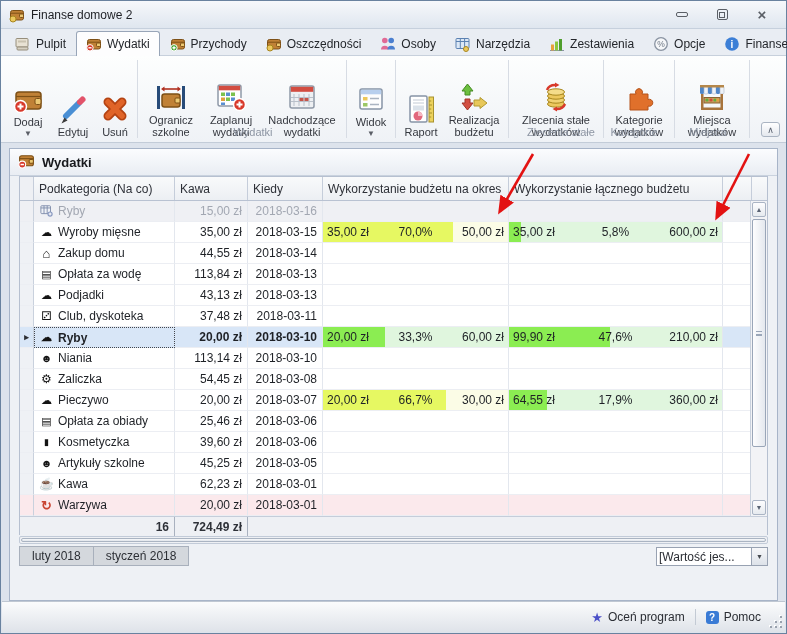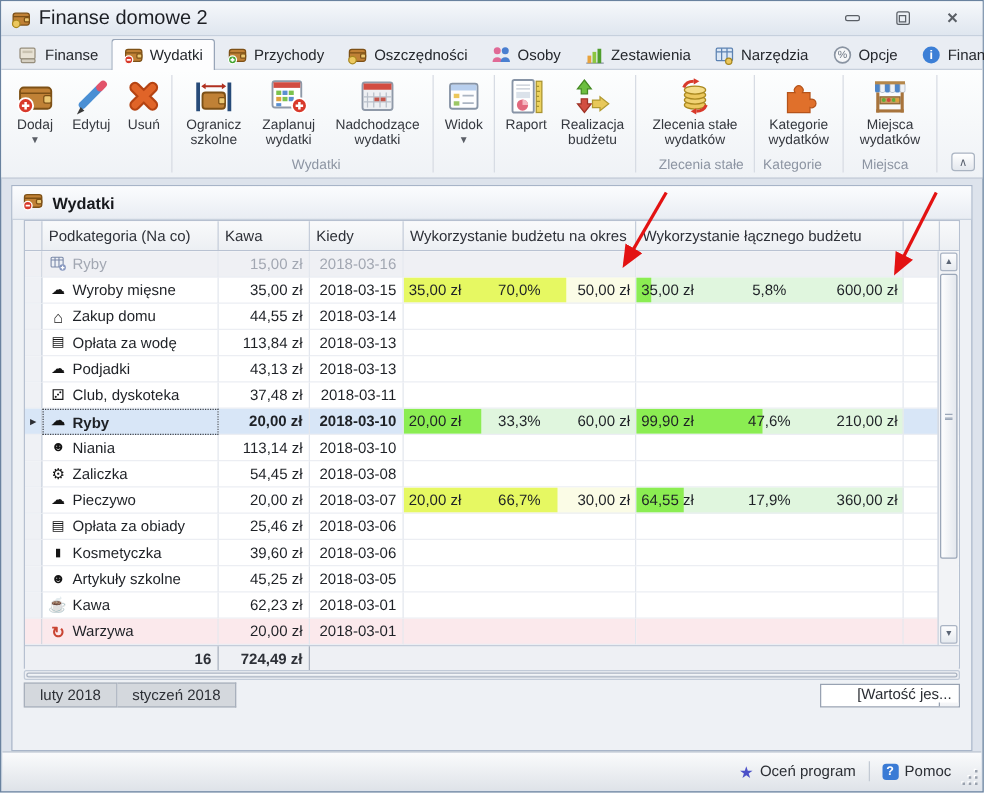--- a/index.html
+++ b/index.html
@@ -5,40 +5,40 @@
   * { box-sizing: border-box; margin: 0; padding: 0; }
   html,body { width:787px; height:634px; overflow:hidden; }
   body { font-family:"Liberation Sans", sans-serif; font-size:12px; color:#23262b; }
 
   .window { position:absolute; inset:0; border:1px solid #69829f; background:#dde3ec; }
 
   
   .titlebar { height:28px; background:linear-gradient(#f6f8fb,#dfe6ef); border-bottom:1px solid #c6d0dd;
               display:flex; align-items:center; gap:6px; padding:0 8px; }
   .titlebar .app-ico { width:16px; height:16px; }
-  .title-text { font-size:16px; color:#1d1f24; }
+  .title-text { font-size:12px; color:#1d1f24; }
   .win-controls { margin-left:auto; display:flex; gap:20px; align-items:center; padding-right:6px; }
   .wc { width:20px; height:16px; display:flex; align-items:center; justify-content:center; cursor:default; }
   .wc-min-glyph { width:12px; height:5px; border:1.5px solid #5a5f66; border-radius:2px; }
   .wc-max-glyph { width:11px; height:11px; border:1.5px solid #5a5f66; border-radius:2px; position:relative; }
   .wc-max-glyph::after { content:""; position:absolute; inset:1.5px; border:1.5px solid #5a5f66; }
   .wc-close-glyph { font-size:15px; font-weight:bold; color:#5a5f66; line-height:10px; }
 
   
   .tabstrip { height:27px; background:#e9edf3; display:flex; align-items:flex-end; padding:0 5px; gap:1px;
               border-bottom:1px solid #c7d0dc; }
   .tab { height:23px; display:flex; align-items:center; gap:5px; padding:0 9px; font-size:12px; color:#24272c;
          white-space:nowrap; cursor:default; }
   .tab.active { background:#fdfdfe; border:1px solid #98a5b8; border-bottom:none; border-radius:3px 3px 0 0;
                 margin-bottom:-1px; height:25px; }
   .tab svg { width:16px; height:16px; flex:0 0 16px; }
 
   
   .ribbon { position:relative; height:87px; background:linear-gradient(#fdfefe,#eff2f6); border-bottom:1px solid #c3ccd8; }
-  .ribbon-row { display:flex; align-items:flex-start; padding:3px 2px 0 5px; }
+  .ribbon-row { display:flex; align-items:flex-end; padding:3px 2px 0 5px; }
   .rbtn { display:flex; flex-direction:column; align-items:center; padding-top:1px; font-size:11px; line-height:12px;
           color:#35383f; text-align:center; white-space:pre-line; border-radius:3px; cursor:default; }
   .rbtn .ricon { width:34px; height:34px; display:flex; align-items:center; justify-content:center; }
   .rbtn .ricon svg { width:32px; height:32px; }
   .rbtn .drop { font-size:8px; color:#5a5e66; line-height:8px; margin-top:2px; }
   .rsep { width:1px; background:#d7dce4; height:78px; margin:1px 3px 0; flex:0 0 1px; }
   .rgroups { position:absolute; bottom:3px; left:0; right:0; height:13px; font-size:11px; color:#8d95a3; }
   .rgroup-label { position:absolute; transform:translateX(-50%); white-space:nowrap; }
   .chevron-btn { position:absolute; right:6px; bottom:5px; width:19px; height:15px; border:1px solid #aab4c2;
                  border-radius:3px; background:linear-gradient(#ffffff,#e4e8ee); color:#5a6270; font-size:9px;
@@ -112,22 +112,22 @@
   .hscroll { margin:1px 9px 0; height:8px; background:#eef0f4; border:1px solid #c2cbd8; border-radius:2px; }
   .h-thumb { margin:1px; height:4px; background:linear-gradient(#fafbfc,#dfe4ea); border:1px solid #aab4c2; border-radius:3px; }
 
   
   .monthrow { position:relative; display:flex; align-items:flex-start; margin:2px 9px 0; height:22px; }
   .mtab { height:20px; padding:0 12px; display:flex; align-items:center; font-size:12px; color:#2c2f35;
           background:#d4d8dd; border:1px solid #a8b0bc; border-left:none; cursor:default; white-space:nowrap; }
   .mtab:first-child { border-left:1px solid #a8b0bc; }
   .mtab.active { background:#fdfdfe; border:1px solid #8d99a9; height:21px; }
   .filterdd { position:absolute; right:0; top:1px; width:112px; height:19px; background:#fff;
-              border:1px solid #98a2b2; display:flex; align-items:center; padding-left:23px; font-size:12px; color:#2a2d33;
-              overflow:hidden; white-space:nowrap;flex-direction:column; }
+              border:1px solid #98a2b2; display:flex; align-items:center; padding-left:2px; font-size:12px; color:#2a2d33;
+              overflow:hidden; white-space:nowrap; }
   .dd-btn { margin-left:auto; width:16px; height:100%; border-left:1px solid #98a2b2;
             background:linear-gradient(#f6f7f9,#dde2e9); display:flex; align-items:center; justify-content:center;
             font-size:7px; color:#45494f; flex:0 0 16px; }
 
   
   .statusbar { position:absolute; left:1px; right:1px; bottom:1px; height:31px;
                background:linear-gradient(#fafbfc,#dfe3e9); border-top:1px solid #bfc7d2;
                display:flex; align-items:center; justify-content:flex-end; gap:10px; padding-right:24px;
                font-size:12px; color:#2b2e34; }
   .status-item { display:flex; align-items:center; gap:5px; cursor:default; }
@@ -166,21 +166,21 @@
     </div>
   </div>
 
   <div class="tabstrip" id="tabstrip">
       <div class="tab">
         <span style="width: 16px; height: 16px; flex: 0 0 16px;"><svg viewBox="0 0 16 16">
             <rect x="1" y="2.5" width="12" height="8.5" rx="1" fill="#e8e2d4" stroke="#968e7c"></rect>
             <rect x="3" y="4.5" width="8" height="2" fill="#c9c2b0"></rect>
             <rect x="2" y="11" width="11" height="3" rx="1" fill="#d6d0c2" stroke="#968e7c"></rect>
           </svg></span>
-        <span>Finanse</span>
+        <span>Pulpit</span>
       </div>
       <div class="tab active">
         <span style="width: 16px; height: 16px; flex: 0 0 16px;"><svg viewBox="0 0 16 16">
             <rect x="1.5" y="3.5" width="13" height="9.5" rx="2" fill="#c08136" stroke="#7d5016"></rect>
             <path d="M1.5 6.2h13" stroke="#7d5016"></path>
             <rect x="10.5" y="7" width="4" height="3.5" rx="1" fill="#ecc873" stroke="#7d5016"></rect>
             <circle cx="4" cy="11.8" r="3.2" fill="#d8392b" stroke="#fff"></circle>
             <path d="M2.4 11.8h3.2" stroke="#fff" stroke-width="1.4"></path>
           </svg></span>
         <span>Wydatki</span>
@@ -208,34 +208,34 @@
         <span style="width: 16px; height: 16px; flex: 0 0 16px;"><svg viewBox="0 0 16 16">
             <circle cx="4.8" cy="4.5" r="2.8" fill="#e06a96"></circle>
             <path d="M1 13.5a3.8 3.8 0 0 1 7.6 0z" fill="#e06a96"></path>
             <circle cx="11.2" cy="4.5" r="2.8" fill="#4a7fd0"></circle>
             <path d="M7.4 13.5a3.8 3.8 0 0 1 7.6 0z" fill="#4a7fd0"></path>
           </svg></span>
         <span>Osoby</span>
       </div>
       <div class="tab">
         <span style="width: 16px; height: 16px; flex: 0 0 16px;"><svg viewBox="0 0 16 16">
+            <rect x="1" y="2.5" width="13" height="10" rx="1" fill="#dce8f6" stroke="#5c82b2"></rect>
+            <path d="M1 5.5h13M5.3 2.5v10M9.6 2.5v10" stroke="#5c82b2"></path>
+            <circle cx="11" cy="13" r="2.5" fill="#ecc85e" stroke="#a8871e"></circle>
+          </svg></span>
+        <span>Narzędzia</span>
+      </div>
+      <div class="tab">
+        <span style="width: 16px; height: 16px; flex: 0 0 16px;"><svg viewBox="0 0 16 16">
             <path d="M1 14.5h14" stroke="#8a94a2"></path>
             <rect x="2" y="8.5" width="3" height="6" fill="#e8a23c"></rect>
             <rect x="6" y="5.5" width="3" height="9" fill="#8cc63f"></rect>
             <rect x="10" y="3" width="3" height="11.5" fill="#4f9e2d"></rect>
           </svg></span>
         <span>Zestawienia</span>
-      </div>
-      <div class="tab">
-        <span style="width: 16px; height: 16px; flex: 0 0 16px;"><svg viewBox="0 0 16 16">
-            <rect x="1" y="2.5" width="13" height="10" rx="1" fill="#dce8f6" stroke="#5c82b2"></rect>
-            <path d="M1 5.5h13M5.3 2.5v10M9.6 2.5v10" stroke="#5c82b2"></path>
-            <circle cx="11" cy="13" r="2.5" fill="#ecc85e" stroke="#a8871e"></circle>
-          </svg></span>
-        <span>Narzędzia</span>
       </div>
       <div class="tab">
         <span style="width: 16px; height: 16px; flex: 0 0 16px;"><svg viewBox="0 0 16 16">
             <circle cx="8" cy="8" r="6.3" fill="#f6f7f9" stroke="#8a94a2" stroke-width="1.3"></circle>
             <text x="8" y="10.8" font-size="8.5" text-anchor="middle" fill="#6a7482">%</text>
           </svg></span>
         <span>Opcje</span>
       </div>
       <div class="tab">
         <span style="width: 16px; height: 16px; flex: 0 0 16px;"><svg viewBox="0 0 16 16">

